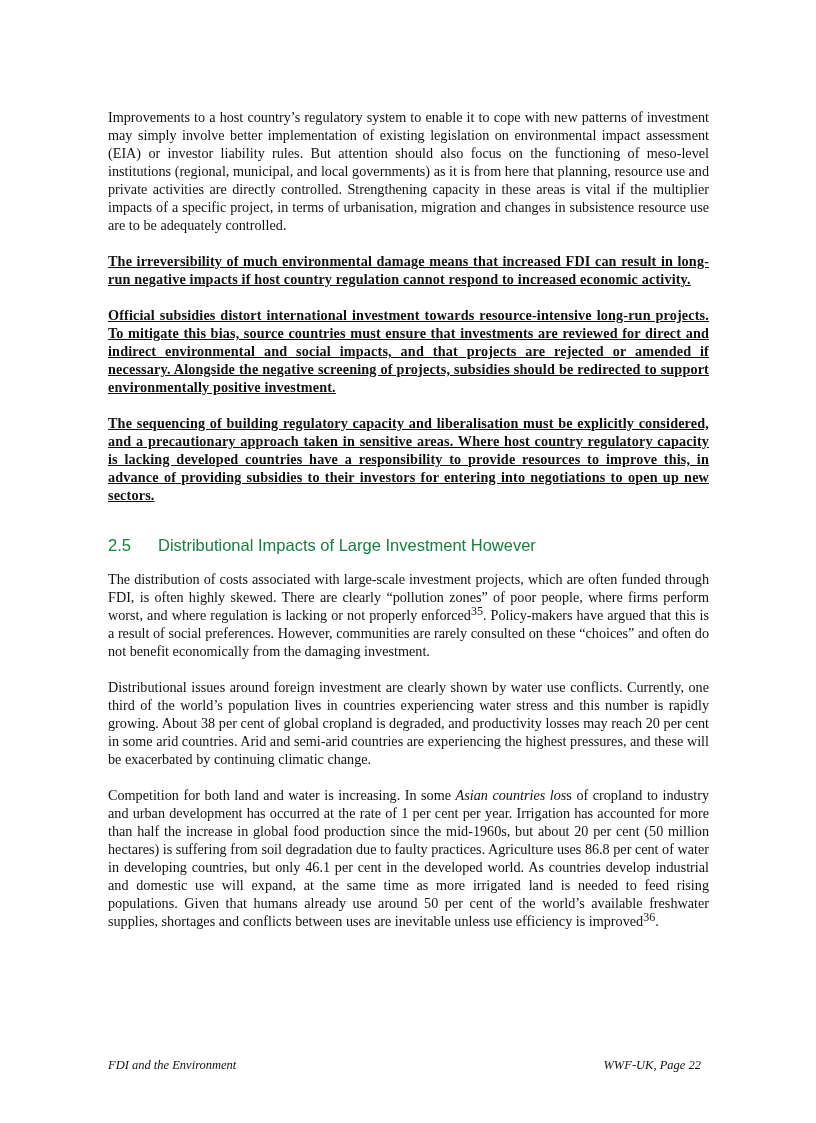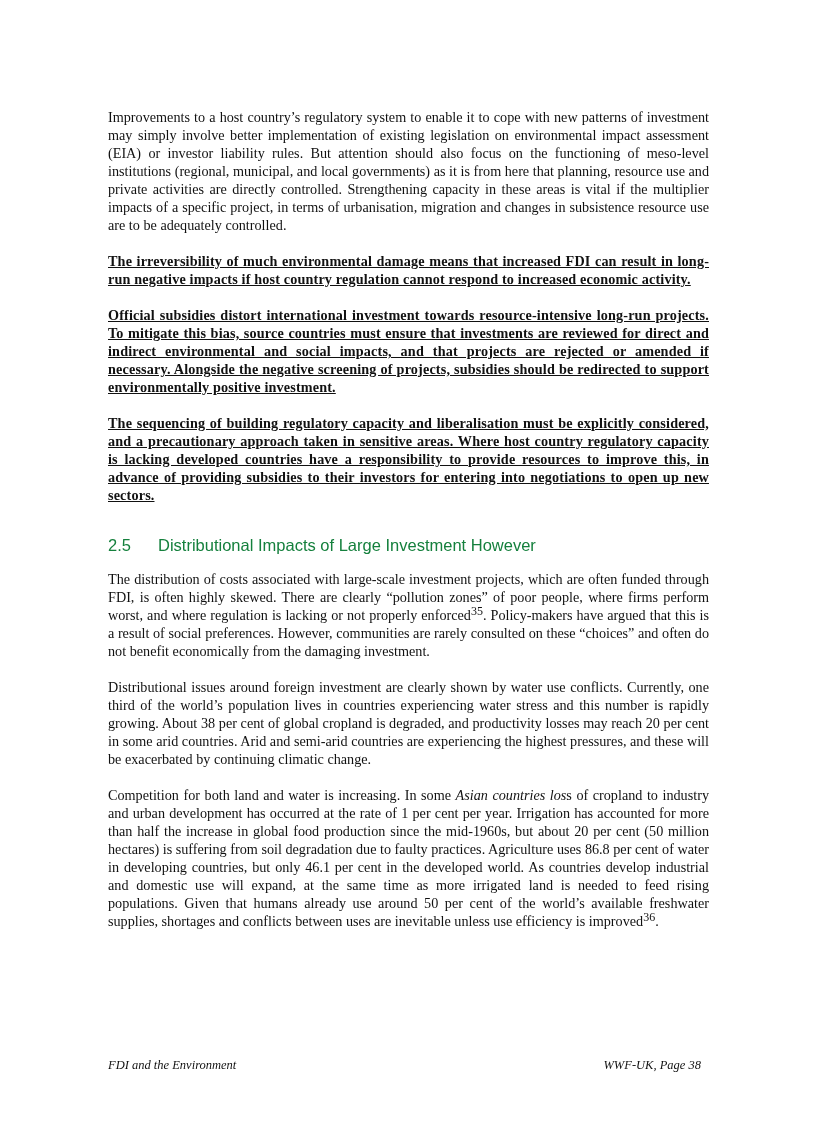--- a/index.html
+++ b/index.html
@@ -46,14 +46,14 @@
   <div style="height:14px"></div>
   <p class="p"><span>The distribution of costs associated with large-scale investment projects, which are often funded through FDI, is often highly skewed. There are clearly “pollution zones” of poor people, where firms perform worst, and where regulation is lacking or not properly enforced</span><sup>35</sup><span>. Policy-makers have argued that this is a result of social preferences. However, communities are rarely consulted on these “choices” and often do not benefit economically from the damaging investment.</span></p>
   <div class="gap"></div>
   <p class="p">Distributional issues around foreign investment are clearly shown by water use conflicts. Currently, one third of the world’s population lives in countries experiencing water stress and this number is rapidly growing. About 38 per cent of global cropland is degraded, and productivity losses may reach 20 per cent in some arid countries. Arid and semi-arid countries are experiencing the highest pressures, and these will be exacerbated by continuing climatic change.</p>
   <div class="gap"></div>
   <p class="p"><span>Competition for both land and water is increasing. In some </span><em>Asian countries los</em><span>s of cropland to industry and urban development has occurred at the rate of 1 per cent per year. Irrigation has accounted for more than half the increase in global food production since the mid-1960s, but about 20 per cent (50 million hectares) is suffering from soil degradation due to faulty practices. Agriculture uses 86.8 per cent of water in developing countries, but only 46.1 per cent in the developed world. As countries develop industrial and domestic use will expand, at the same time as more irrigated land is needed to feed rising populations. Given that humans already use around 50 per cent of the world’s available freshwater supplies, shortages and conflicts between uses are inevitable unless use efficiency is improved</span><sup>36</sup><span>.</span></p>
 </div>
 
 <div class="footer">
   <span>FDI and the Environment</span>
-  <span>WWF-UK, Page 38</span>
+  <span>WWF-UK, Page 22</span>
 </div>
 
 </body></html>

